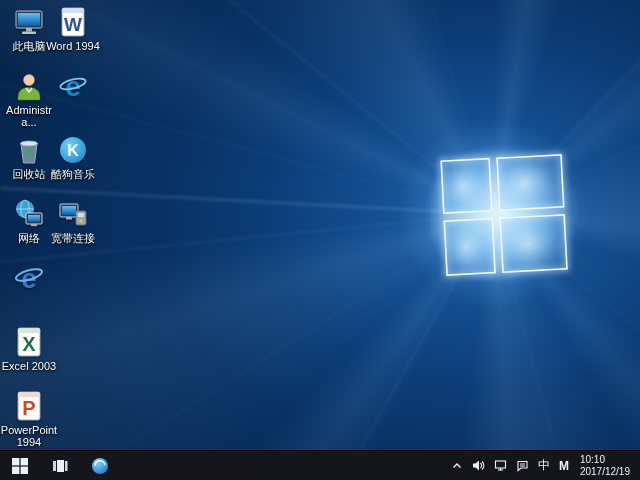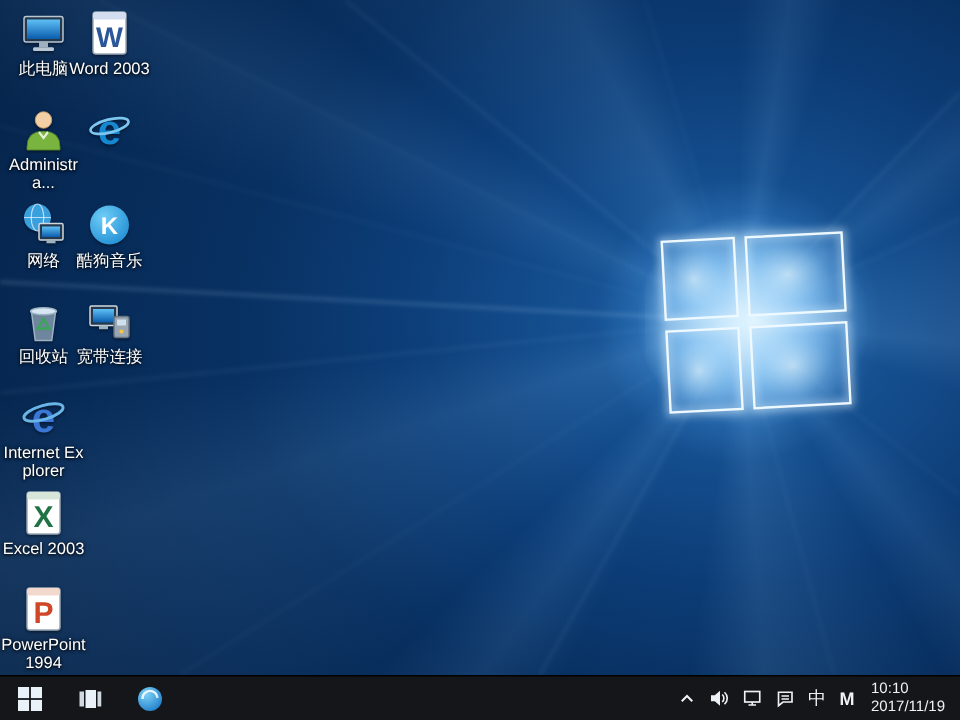--- a/index.html
+++ b/index.html
@@ -159,50 +159,49 @@
           <path d="M5 28 Q5 17.5 16 17.5 Q27 17.5 27 28 L27 30 L5 30 Z" fill="#79b43f" stroke="#4f8427" stroke-width="0.6"></path>
           <path d="M13 18 L16 22 L19 18" fill="none" stroke="#e9f2dc" stroke-width="1.4"></path>
         </svg>
       </div>
       <div class="icon-label">Administra...</div>
     </div>
 
     <div class="icon-cell">
       <div class="ico">
         <svg viewBox="0 0 32 32">
+          <path d="M8 10 L10.5 29 L21.5 29 L24 10 Z" fill="rgba(196,218,236,0.55)" stroke="#9db2c4"></path>
+          <ellipse cx="16" cy="9.5" rx="8.6" ry="2.4" fill="#d7e6f2" stroke="#9db2c4"></ellipse>
+          <polygon points="16,14.5 12.2,21 19.8,21" fill="none" stroke="#3aa757" stroke-width="1.6"></polygon>
+        </svg>
+      </div>
+      <div class="icon-label">回收站</div>
+    </div>
+
+    <div class="icon-cell">
+      <div class="ico">
+        <svg viewBox="0 0 32 32">
           <circle cx="12" cy="11" r="9" fill="#3aa0dd"></circle>
           <ellipse cx="12" cy="11" rx="4.2" ry="9" fill="none" stroke="rgba(255,255,255,0.65)" stroke-width="0.8"></ellipse>
           <line x1="3" y1="11" x2="21" y2="11" stroke="rgba(255,255,255,0.65)" stroke-width="0.8"></line>
           <rect x="13" y="15" width="16" height="11" rx="1" fill="#26384c" stroke="#cfd9e2"></rect>
           <rect x="15" y="17" width="12" height="7" fill="url(#g-screen)"></rect>
           <rect x="18" y="26" width="6" height="2.2" fill="#9fb0bf"></rect>
         </svg>
       </div>
       <div class="icon-label">网络</div>
     </div>
 
     <div class="icon-cell">
       <div class="ico">
         <svg viewBox="0 0 32 32">
-          <path d="M8 10 L10.5 29 L21.5 29 L24 10 Z" fill="rgba(196,218,236,0.55)" stroke="#9db2c4"></path>
-          <ellipse cx="16" cy="9.5" rx="8.6" ry="2.4" fill="#d7e6f2" stroke="#9db2c4"></ellipse>
-          <polygon points="16,14.5 12.2,21 19.8,21" fill="none" stroke="#3aa757" stroke-width="1.6"></polygon>
-        </svg>
-      </div>
-      <div class="icon-label">回收站</div>
-    </div>
-
-    <div class="icon-cell">
-      <div class="ico">
-        <svg viewBox="0 0 32 32">
           <text x="16" y="26" font-size="28" font-weight="bold" fill="#3a77d4" text-anchor="middle" font-family="Liberation Sans, DejaVu Sans, sans-serif">e</text>
           <ellipse cx="16" cy="13" rx="13.5" ry="4.6" fill="none" stroke="#69b5e8" stroke-width="2" transform="rotate(-16 16 13)"></ellipse>
         </svg>
       </div>
-      <div class="icon-label">Internet Explorer</div>
     </div>
 
     <div class="icon-cell">
       <div class="ico">
         <svg viewBox="0 0 32 32">
           <rect x="5" y="2" width="22" height="28" rx="2" fill="#fff" stroke="#9aa9b8"></rect>
           <rect x="5" y="2" width="22" height="5" rx="2" fill="#d6e7d9"></rect>
           <text x="16" y="25" font-size="20" font-weight="bold" fill="#217346" text-anchor="middle" font-family="Liberation Sans, DejaVu Sans, sans-serif">X</text>
         </svg>
       </div>
@@ -225,21 +224,21 @@
   <div class="icon-col col-2">
 
     <div class="icon-cell">
       <div class="ico">
         <svg viewBox="0 0 32 32">
           <rect x="5" y="2" width="22" height="28" rx="2" fill="#fff" stroke="#9aa9b8"></rect>
           <rect x="5" y="2" width="22" height="5" rx="2" fill="#d2ddf0"></rect>
           <text x="16" y="25" font-size="19" font-weight="bold" fill="#2b579a" text-anchor="middle" font-family="Liberation Sans, DejaVu Sans, sans-serif">W</text>
         </svg>
       </div>
-      <div class="icon-label">Word 2003</div>
+      <div class="icon-label">Word 1994</div>
     </div>
 
     <div class="icon-cell">
       <div class="ico">
         <svg viewBox="0 0 32 32">
           <text x="16" y="26" font-size="28" font-weight="bold" fill="#1588d1" text-anchor="middle" font-family="Liberation Sans, DejaVu Sans, sans-serif">e</text>
           <ellipse cx="16" cy="14" rx="13" ry="4.4" fill="none" stroke="#7cc6ef" stroke-width="1.8" transform="rotate(-14 16 14)"></ellipse>
         </svg>
       </div>
     </div>
@@ -322,19 +321,19 @@
         <svg width="13" height="13" viewBox="0 0 13 13">
           <path d="M2 2.5 H11 V9 H5 L2 11.5 Z" fill="none" stroke="#eef2f6" stroke-width="1.1"></path>
           <line x1="4" y1="5" x2="9" y2="5" stroke="#eef2f6" stroke-width="1"></line>
           <line x1="4" y1="7" x2="9" y2="7" stroke="#eef2f6" stroke-width="1"></line>
         </svg>
       </div>
       <div class="tray-item ime-badge">中</div>
       <div class="tray-item sogou-badge">M</div>
       <div class="clock">
         <div>10:10</div>
-        <div>2017/11/19</div>
+        <div>2017/12/19</div>
       </div>
     </div>
 
   </div>
 
 </div>
 
 </body></html>

